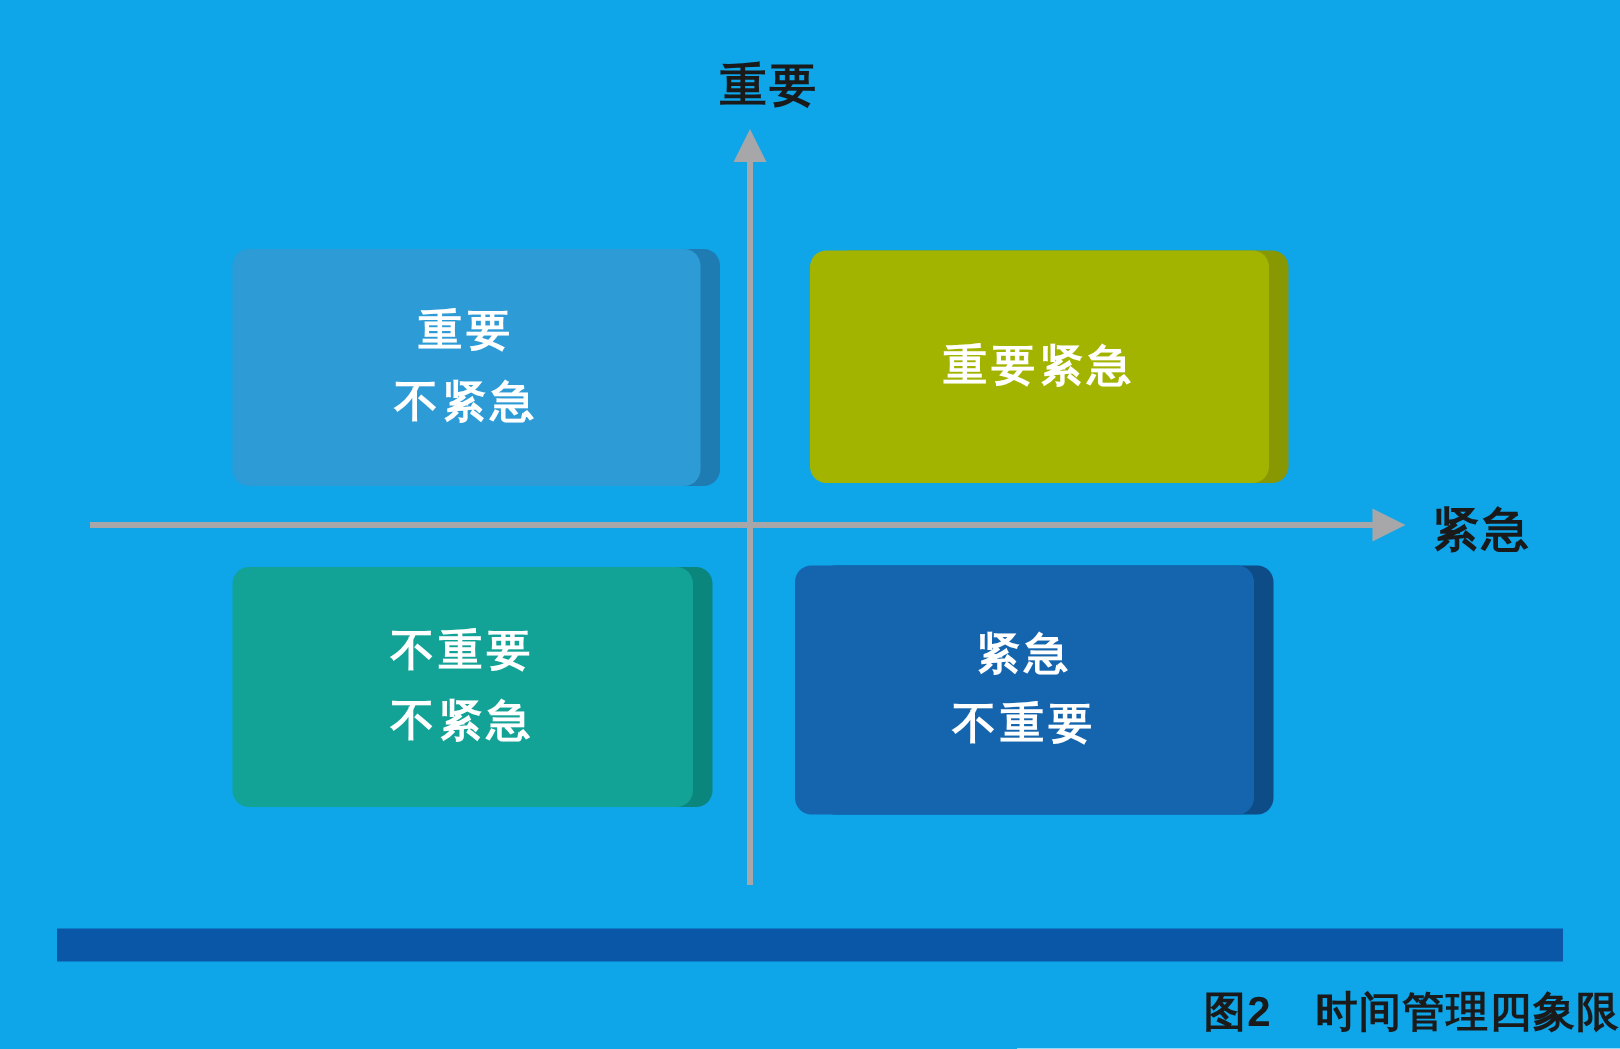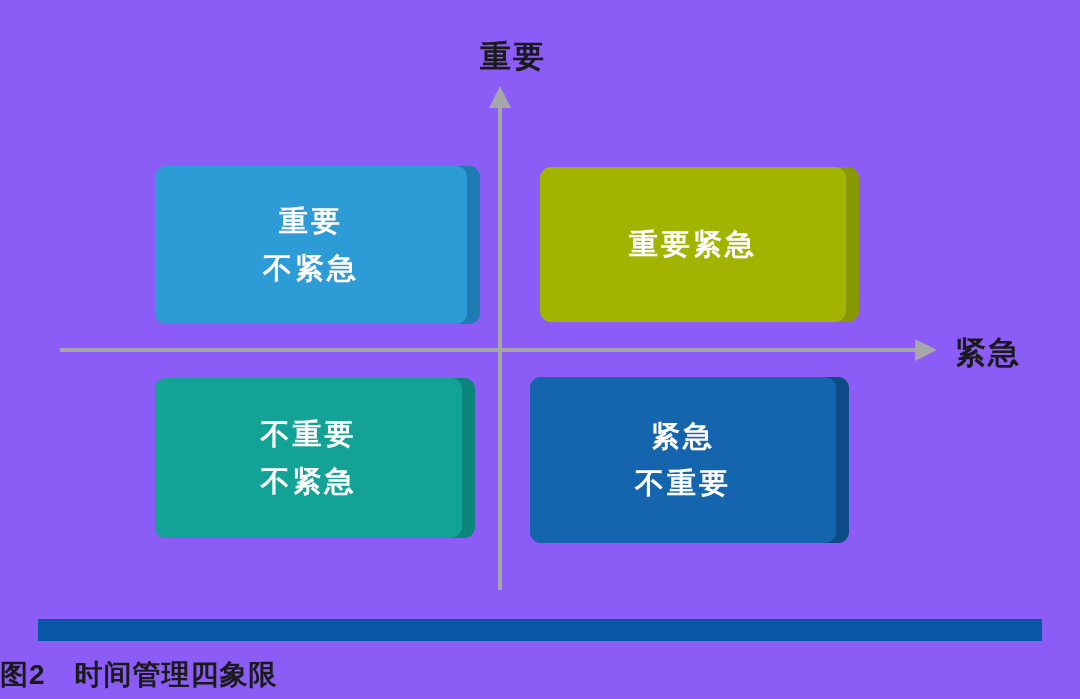--- a/index.html
+++ b/index.html
@@ -5,21 +5,21 @@
   html, body {
     margin: 0;
     padding: 0;
     background: #ffffff;
     font-family: "Liberation Sans", "DejaVu Sans", sans-serif;
   }
   .stage {
     position: relative;
     width: 1080px;
     height: 699px;
-    background: #8b5cf6;
+    background: #0ea5e9;
     overflow: hidden;
   }
 
   
   .axis-line { position: absolute; background: var(--axis, #a7a7aa); }
   .axis-y-line { left: 498px; top: 104px; width: 4px;  height: 486px; }
   .axis-x-line { left: 60px;  top: 348px; width: 858px; height: 4px; }
 
   .arrow { position: absolute; width: 0; height: 0; }
   .arrow-up {
@@ -84,21 +84,21 @@
   
   .bottom-bar {
     position: absolute;
     left: 38px; top: 619px;
     width: 1004px; height: 22px;
   }
   .caption {
     position: absolute;
     left: 0; top: 656px;
     width: 1080px;
-    text-align: left;
+    text-align: right;
     font-size: 28px;
     font-weight: 600;
     color: #1a1a1a;
     letter-spacing: 1px;
   }
 </style>
 </head>
 <body>
 
 <div class="stage" style="--axis: #a7a7aa;">

